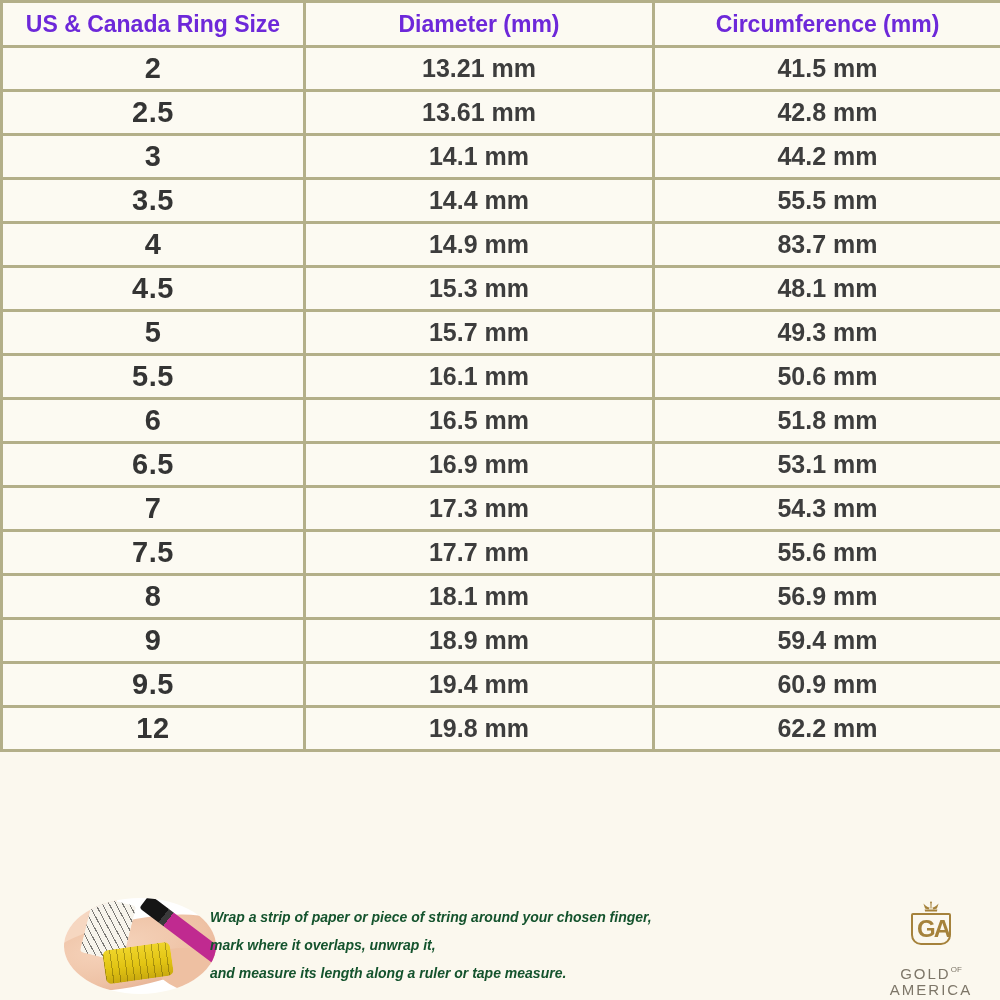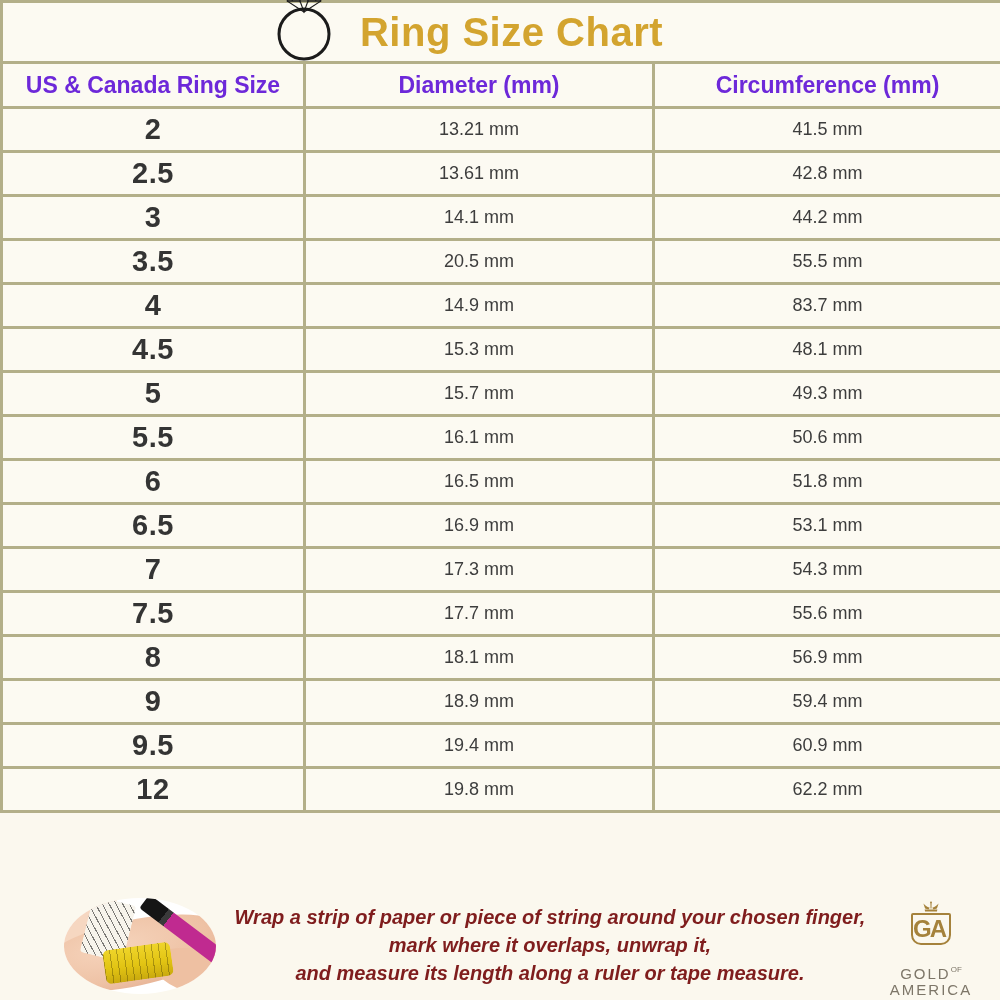--- a/index.html
+++ b/index.html
@@ -44,32 +44,31 @@
     height:42px;
     font-size:23px;font-weight:bold;
     color:#6d28d9;
   }
   tbody td{height:41px;}
   td.size-cell{
     font-size:29px;font-weight:bold;color:#343434;
     letter-spacing:.5px;
   }
   td.mm-cell{
-    font-size:18px;font-weight:normal;color:#3d3d3d;
+    font-size:25px;font-weight:bold;color:#3d3d3d;
   }
   
   .footer{
     position:absolute;left:0;top:895px;width:1000px;height:105px;
     background:#fbf8ee;
   }
   .instructions{
     position:absolute;left:210px;right:110px;top:8px;
-    text-align:center;
-    font-size:20px;font-weight:bold;font-style:italic;
-    color:#7f1d1d;
+    font-size:14px;font-weight:bold;font-style:italic;
+    color:#14532d;
     line-height:28px;
   }
   
   .photo{
     position:absolute;left:64px;top:3px;
     width:152px;height:96px;
     border-radius:50%;
     overflow:hidden;
     background:#ffffff;
   }
@@ -113,25 +112,26 @@
     transform:rotate(37deg);
   }
   
   .logo{
     position:absolute;right:14px;top:6px;width:110px;height:96px;
     display:flex;flex-direction:column;align-items:center;
   }
   .logo .crown{width:44px;height:26px;}
   .logo .monogram{
     width:40px;height:38px;
-    display:flex;align-items:center;justify-content:flex-start;
+    display:flex;align-items:center;justify-content:flex-end;
     border:2px solid #a5823b;
     border-radius:2px 2px 10px 10px;
     margin-top:1px;
     box-sizing:border-box;
+    padding-left:20px;
   }
   .logo .monogram span{
     font-size:24px;font-weight:bold;color:#a5823b;
     letter-spacing:-2px;
   }
   .logo .logo-line1{
     margin-top:20px;
     font-size:15px;color:#7d7668;letter-spacing:2px;
   }
   .logo .logo-line1 .small-of{font-size:8px;letter-spacing:0;vertical-align:top;}
@@ -144,38 +144,20 @@
 
 <div class="page">
 
   <table class="ring-table">
     <colgroup>
       <col style="width:303px">
       <col style="width:349px">
       <col style="width:348px">
     </colgroup>
     <thead>
-      <tr>
-        <th colspan="3" class="title-cell">
-          <div class="title-wrap">
-            <svg class="ring-icon" viewBox="0 0 64 74" fill="none" xmlns="http://www.w3.org/2000/svg">
-              <circle cx="32" cy="46" r="25" stroke="#1b1b1b" stroke-width="3" fill="none"></circle>
-              <g stroke="#1b1b1b" stroke-width="1.1" fill="none">
-                <path d="M15 13 L25 1 L39 1 L49 13 L32 24 Z"></path>
-                <path d="M15 13 L49 13"></path>
-                <path d="M25 1 L28 13 L32 1 L36 13 L39 1"></path>
-                <path d="M28 13 L32 24 L36 13"></path>
-                <path d="M15 13 L28 13 M36 13 L49 13"></path>
-                <path d="M25 1 L20 13 M39 1 L44 13"></path>
-              </g>
-            </svg>
-            <span class="page-title">Ring Size Chart</span>
-          </div>
-        </th>
-      </tr>
       <tr class="header-row" id="header-row">
           <th>US &amp; Canada Ring Size</th>
           <th>Diameter (mm)</th>
           <th>Circumference (mm)</th>
         </tr>
     </thead>
     <tbody id="table-body">
         <tr>
           <td class="size-cell">2</td>
           <td class="mm-cell">13.21 mm</td>
@@ -186,21 +168,21 @@
           <td class="mm-cell">13.61 mm</td>
           <td class="mm-cell">42.8 mm</td>
         </tr>
         <tr>
           <td class="size-cell">3</td>
           <td class="mm-cell">14.1 mm</td>
           <td class="mm-cell">44.2 mm</td>
         </tr>
         <tr>
           <td class="size-cell">3.5</td>
-          <td class="mm-cell">20.5 mm</td>
+          <td class="mm-cell">14.4 mm</td>
           <td class="mm-cell">55.5 mm</td>
         </tr>
         <tr>
           <td class="size-cell">4</td>
           <td class="mm-cell">14.9 mm</td>
           <td class="mm-cell">83.7 mm</td>
         </tr>
         <tr>
           <td class="size-cell">4.5</td>
           <td class="mm-cell">15.3 mm</td>

